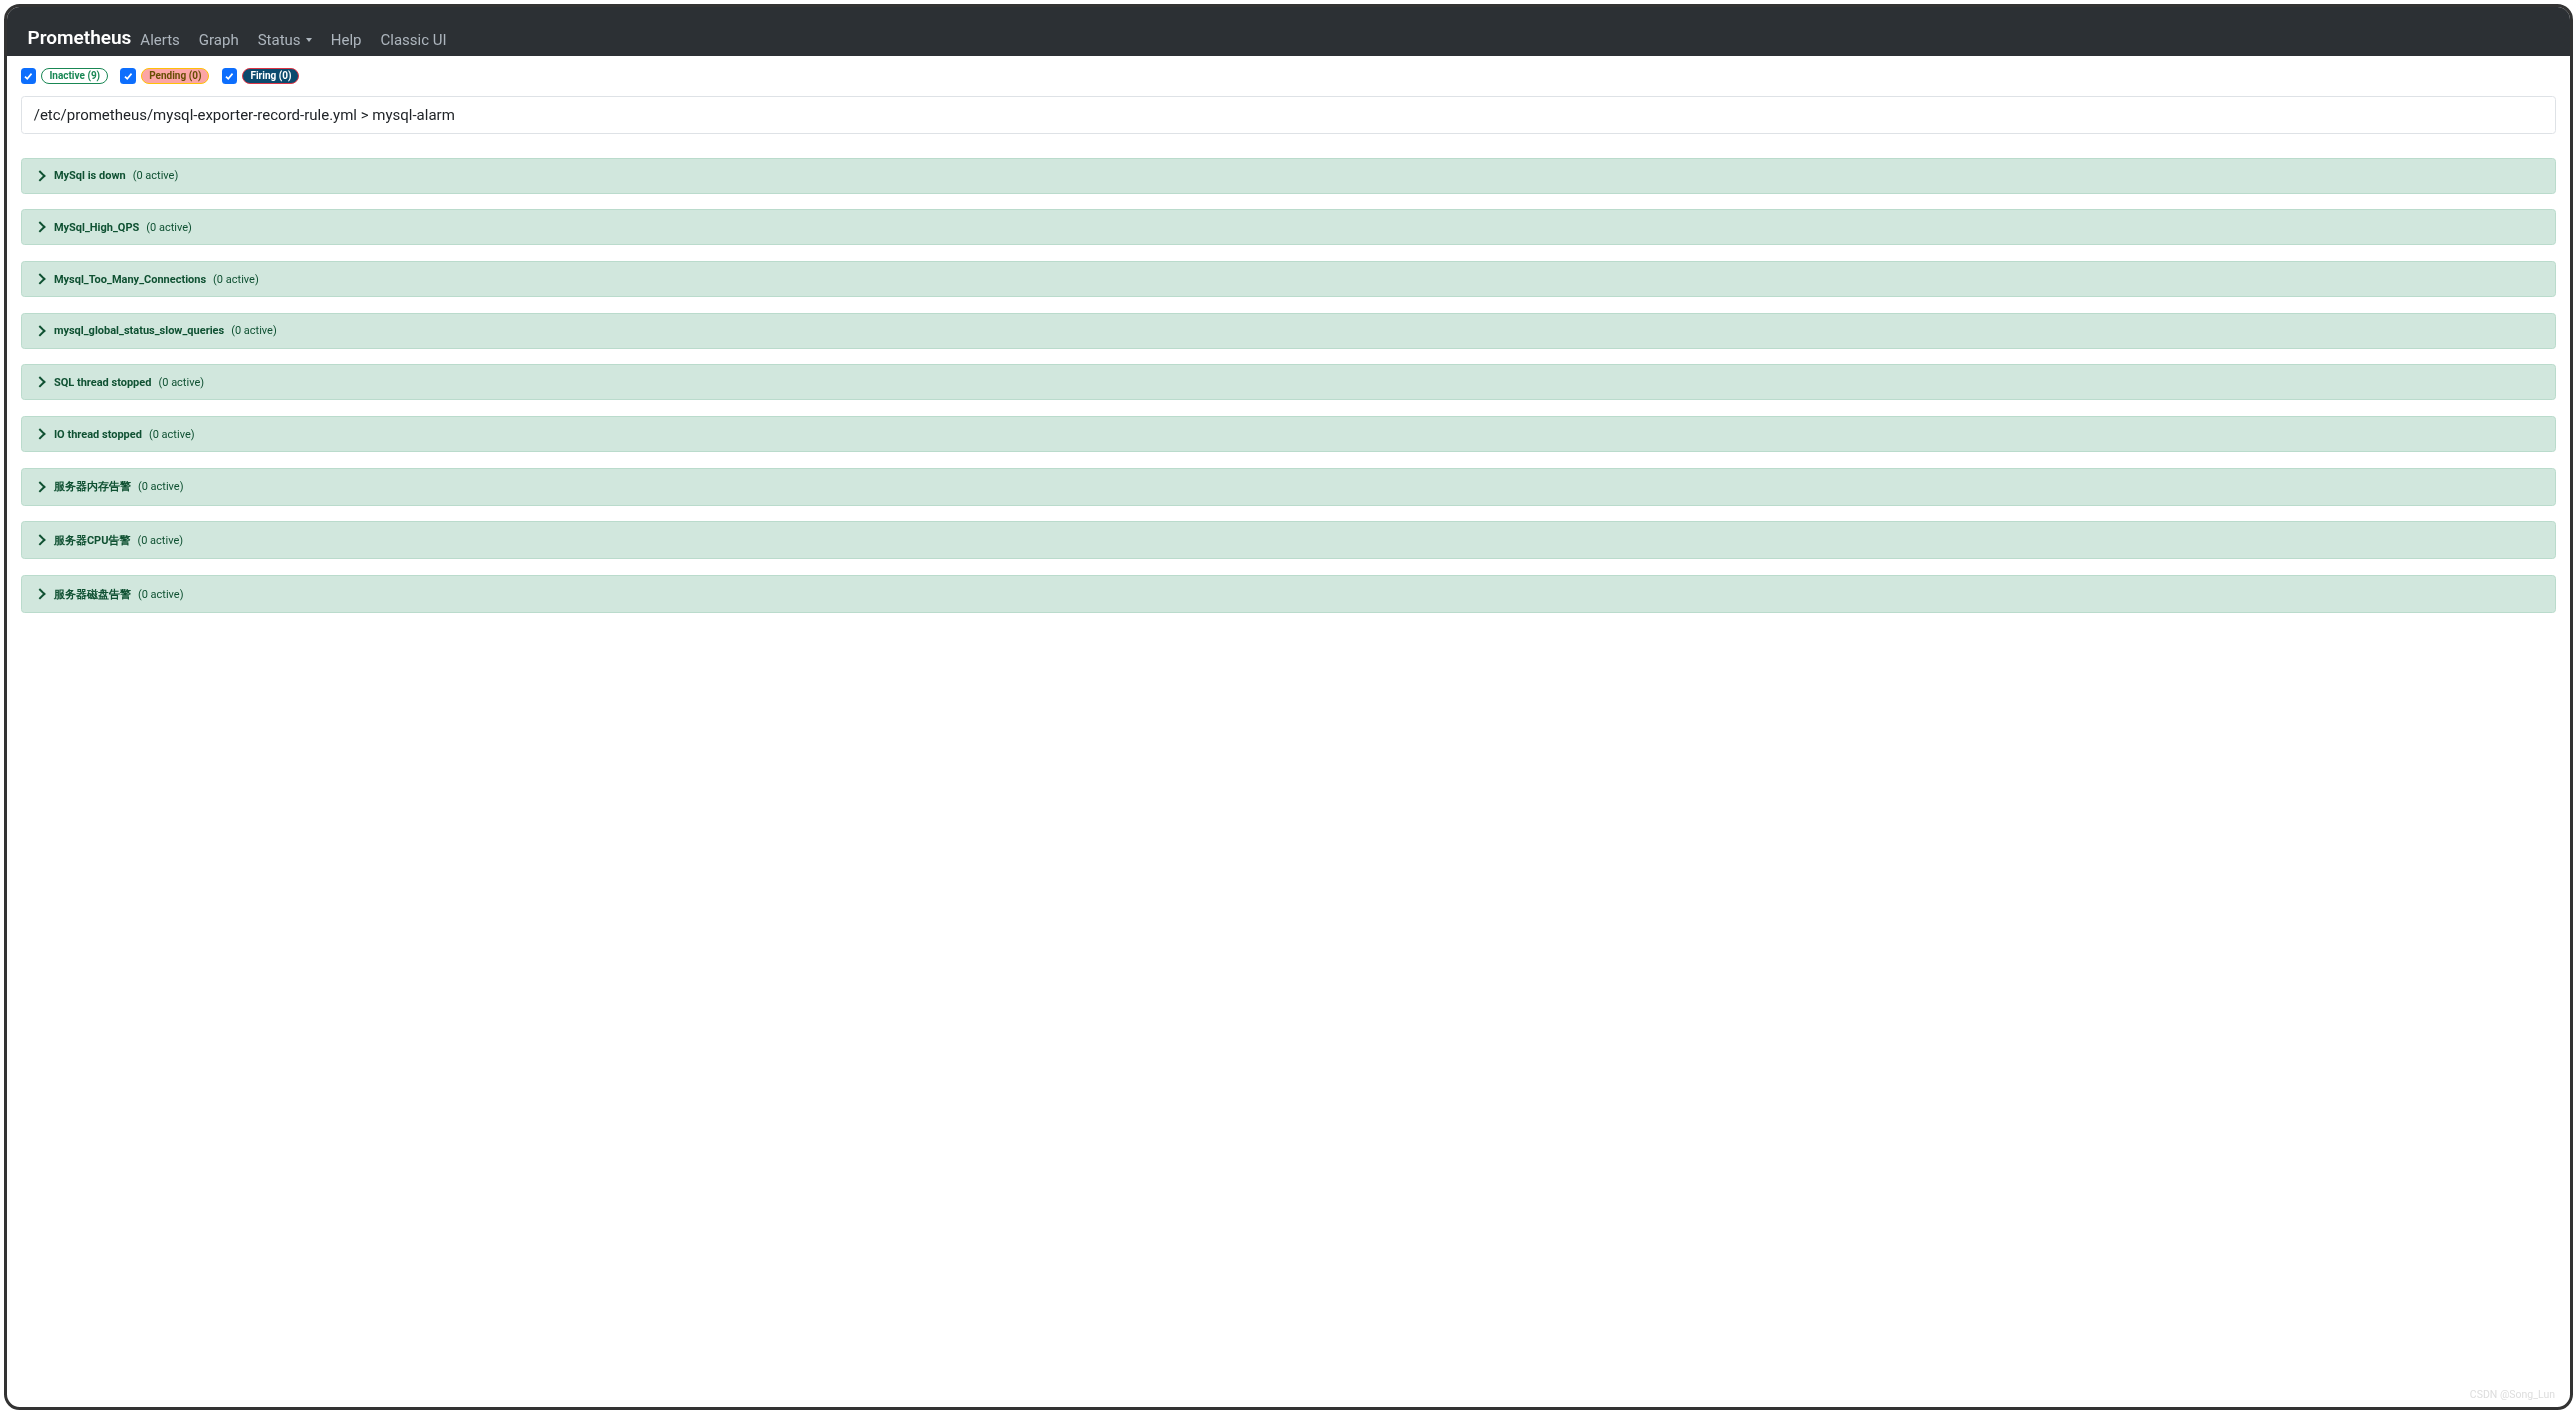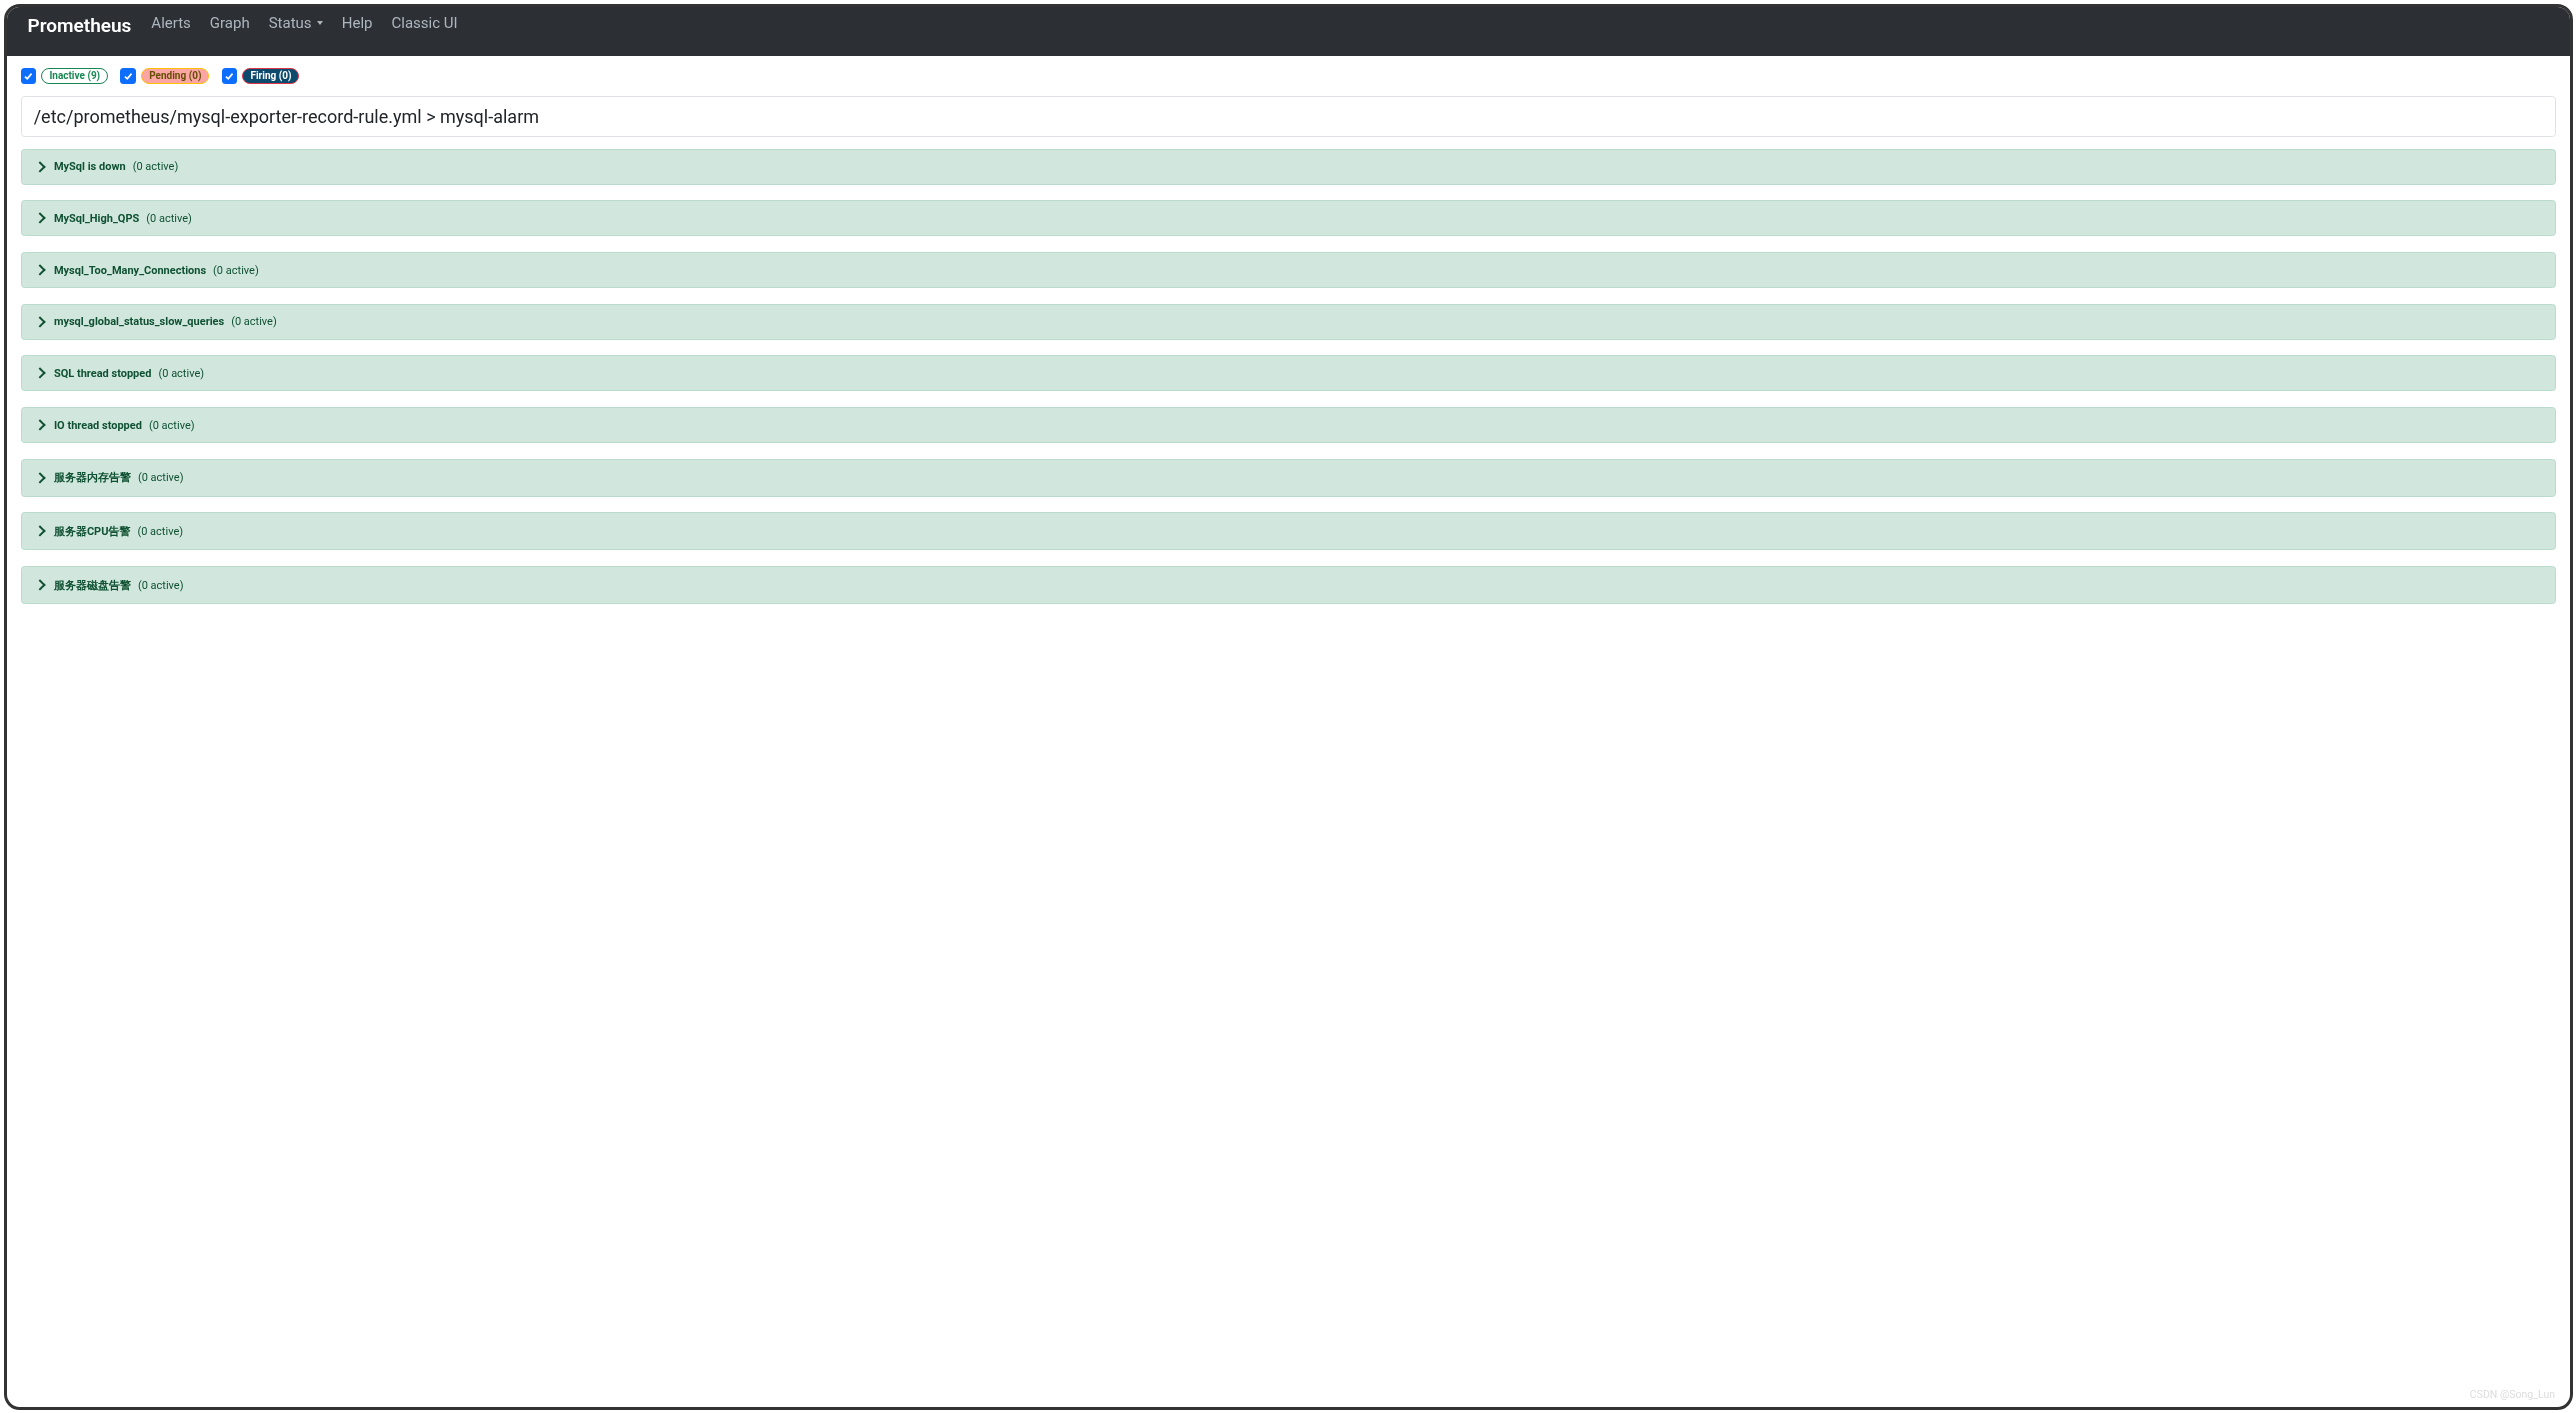--- a/index.html
+++ b/index.html
@@ -14,22 +14,22 @@
   border-radius: 15.7px;
   margin: 3.5px;
   overflow: hidden;
   min-height: calc(100vh - 7px);
   background: #fff;
 }
 .navbar {
   background: #2c3034;
   padding: 7px 21px;
   display: flex;
-  align-items: flex-start;
-  gap: 20px;
+  align-items: flex-end;
+  gap: 9px;
   height: 49px;
 }
 .brand {
   color: #fff;
   font-size: 19px;
   font-weight: 600;
 }
 .nav-links {
   display: flex;
   gap: 19px;
@@ -82,23 +82,23 @@
   font-weight: 700;
   border: 0.9px solid;
 }
 .badge-green { color: #198754; border-color: #198754; background: #fff; }
 .badge-yellow { color: #664d03; border-color: #ffc107; background: #fca5a5; }
 .badge-red { color: #fff; border-color: #dc3545; background: #0c4a6e; }
 .group-header {
   border: 0.9px solid #dee2e6;
   border-radius: 3.5px;
   padding: 8.7px 12.2px;
-  font-size: 18px;
+  font-size: 15px;
   color: #212529;
-  margin-bottom: 12px;
+  margin-bottom: 24px;
 }
 .rule-item {
   background: #d1e7dd;
   border: 0.9px solid #badbcc;
   border-radius: 3.5px;
   padding: 10.5px 14px;
   margin-bottom: 15.7px;
   color: #0f5132;
   font-size: 11px;
   cursor: pointer;

